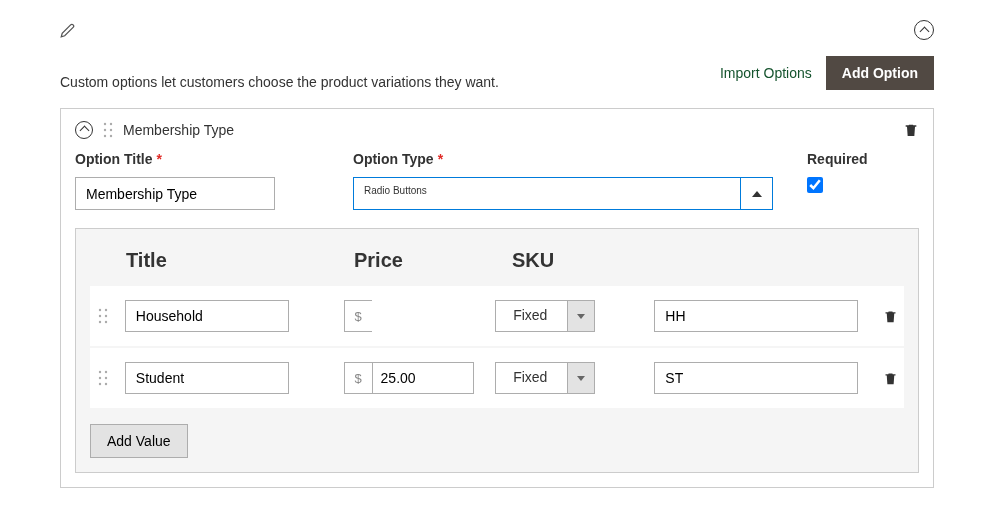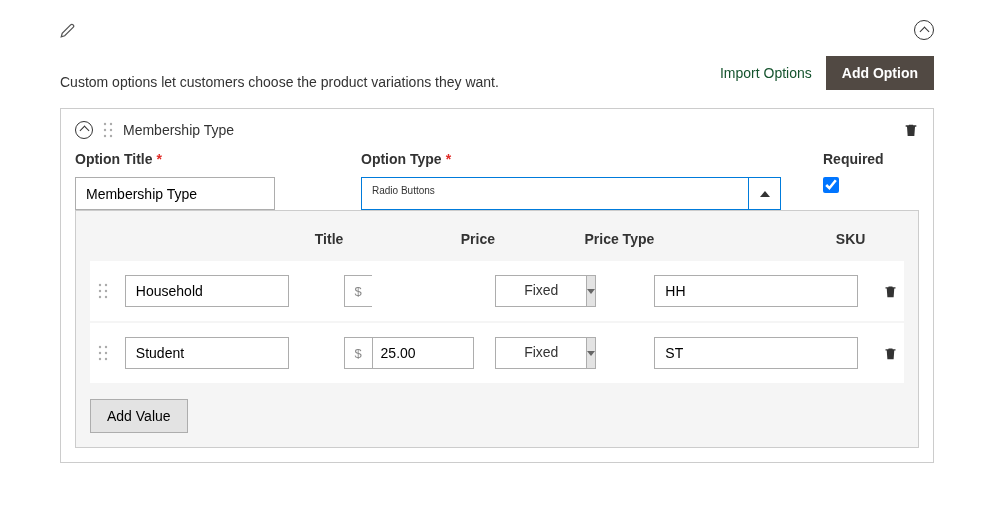--- a/index.html
+++ b/index.html
@@ -19,52 +19,52 @@
     
     .option-panel { border: 1px solid #ccc; padding: 0; }
     .option-header { display: flex; align-items: center; padding: 12px 14px; gap: 10px; }
     .collapse-icon-inner { width: 18px; height: 18px; border: 1px solid #333; border-radius: 50%; display: flex; align-items: center; justify-content: center; cursor: pointer; font-size: 10px; }
     .drag-handle { cursor: move; color: #aaa; }
     .drag-handle svg { display: block; }
     .option-name { font-size: 14px; font-weight: 400; color: #333; }
     .delete-icon { margin-left: auto; cursor: pointer; color: #333; }
     
     .option-body { padding: 0 14px 14px; }
-    .field-row { display: flex; gap: 16px; }
+    .field-row { display: flex; gap: 8px; margin-bottom: 18px; }
     .field { display: flex; flex-direction: column; gap: 10px; }
     .field-title { width: 270px; }
     .field-type { width: 446px; }
     .field-required { }
     .field-label { font-size: 14px; font-weight: 600; color: #333; }
     .required-star { color: #e02b27; margin-left: 4px; }
     .text-input { border: 1px solid #adadad; padding: 7px 10px; font-size: 14px; height: 33px; width: 200px; font-family: inherit; }
     
     .select-wrap { display: flex; width: 420px; }
     .select-input { border: 1px solid #007bdb; padding: 7px 10px; font-size: 10px; height: 33px; flex: 1; border-right: none; }
     .select-arrow { width: 33px; height: 33px; border: 1px solid #007bdb; background: #fff; display: flex; align-items: center; justify-content: center; cursor: pointer; }
     
     .checkbox { width: 16px; height: 16px; }
     
     .values-panel { border: 1px solid #ccc; padding: 14px; background: #f5f5f5; }
-    .values-header-row { display: flex; padding: 6px 0 14px; font-weight: 600; font-size: 14px; text-align: right; }
+    .values-header-row { display: flex; padding: 6px 0 14px; font-weight: 600; font-size: 20px; }
     .col-handle { width: 36px; }
     .col-title { width: 228px; padding-left: 0; }
     .col-price { width: 158px; }
     .col-pricetype { width: 166px; }
     .col-sku { width: 220px; }
     .col-delete { width: 40px; text-align: right; }
     
     .value-row { display: flex; align-items: center; padding: 14px 0; background: #fff; margin-bottom: 2px; }
     .value-row .col-handle { padding-left: 8px; display:flex; align-items:center; }
     .title-input { width: 164px; height: 32px; border: 1px solid #adadad; padding: 6px 10px; font-size: 14px; font-family: inherit; }
     .price-wrap { display: flex; width: 130px; height: 32px; }
     .price-prefix { width: 28px; border: 1px solid #adadad; border-right: none; display: flex; align-items: center; justify-content: center; color: #888; background: #fff; font-size: 13px; }
     .price-input { flex: 1; border: 1px solid #adadad; padding: 6px 8px; font-size: 14px; font-family: inherit; min-width: 0; }
     .pricetype-wrap { display: flex; width: 100px; height: 32px; }
-    .pricetype-select { flex: 1; border: 1px solid #adadad; padding: 6px 28px; font-size: 14px; border-right: none; }
+    .pricetype-select { flex: 1; border: 1px solid #adadad; padding: 6px 17px; font-size: 14px; border-right: none; }
     .pricetype-arrow { width: 28px; border: 1px solid #adadad; background: #e3e3e3; display: flex; align-items: center; justify-content: center; color: #666; cursor: pointer; }
     .sku-input { width: 204px; height: 32px; border: 1px solid #adadad; padding: 6px 10px; font-size: 14px; font-family: inherit; }
     .col-delete { display: flex; justify-content: flex-end; padding-right: 6px; }
     
     .add-value-btn { background: #e3e3e3; border: 1px solid #adadad; padding: 8px 16px; font-size: 14px; margin-top: 14px; cursor: pointer; font-family: inherit; }
     
     .chevron-up::before { content: ''; display: inline-block; width: 6px; height: 6px; border-left: 1.5px solid #333; border-top: 1.5px solid #333; transform: rotate(45deg); margin-top: 3px; }
     .tri-up { width: 0; height: 0; border-left: 5px solid transparent; border-right: 5px solid transparent; border-bottom: 6px solid #333; }
     .tri-down-sm { width: 0; height: 0; border-left: 4px solid transparent; border-right: 4px solid transparent; border-top: 5px solid #666; }
     
@@ -136,21 +136,20 @@
         <label class="field-label">Required</label>
         <input type="checkbox" class="checkbox" checked="" style="">
       </div>
     </div>
 
     <div class="values-panel">
       <div class="values-header-row">
         <div class="col-handle"></div>
         <div class="col-title">Title</div>
         <div class="col-price">Price</div>
-        <div class="col-pricetype">Price Type</div>
         <div class="col-sku">SKU</div>
         <div class="col-delete"></div>
       </div>
       
       <div class="value-row">
         <div class="col-handle">
           <span class="drag-handle">
             <svg width="10" height="16" viewBox="0 0 10 16">
                 <circle cx="2" cy="2" r="1.2" fill="#aaa"></circle>
                 <circle cx="8" cy="2" r="1.2" fill="#aaa"></circle>

